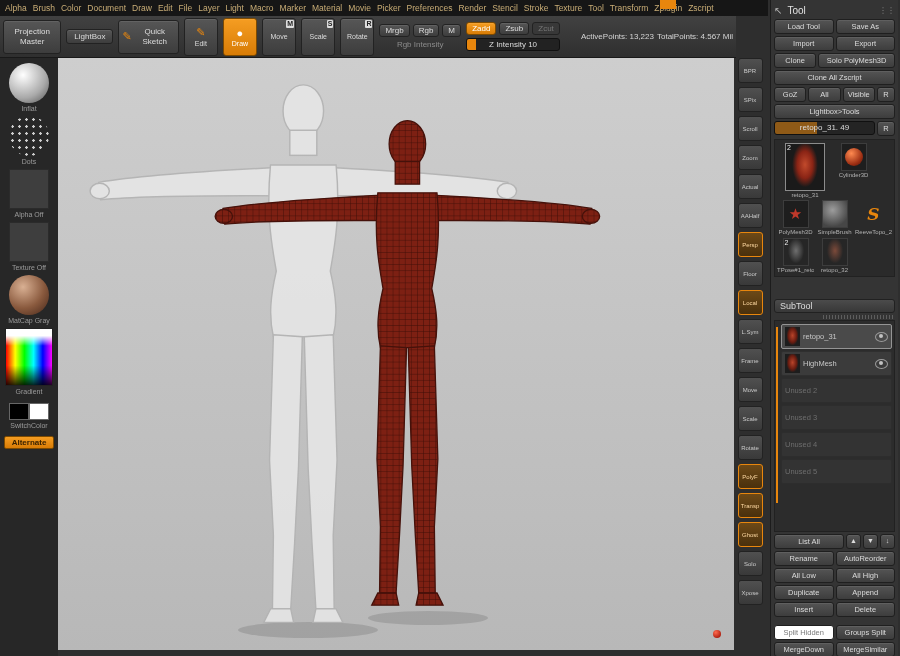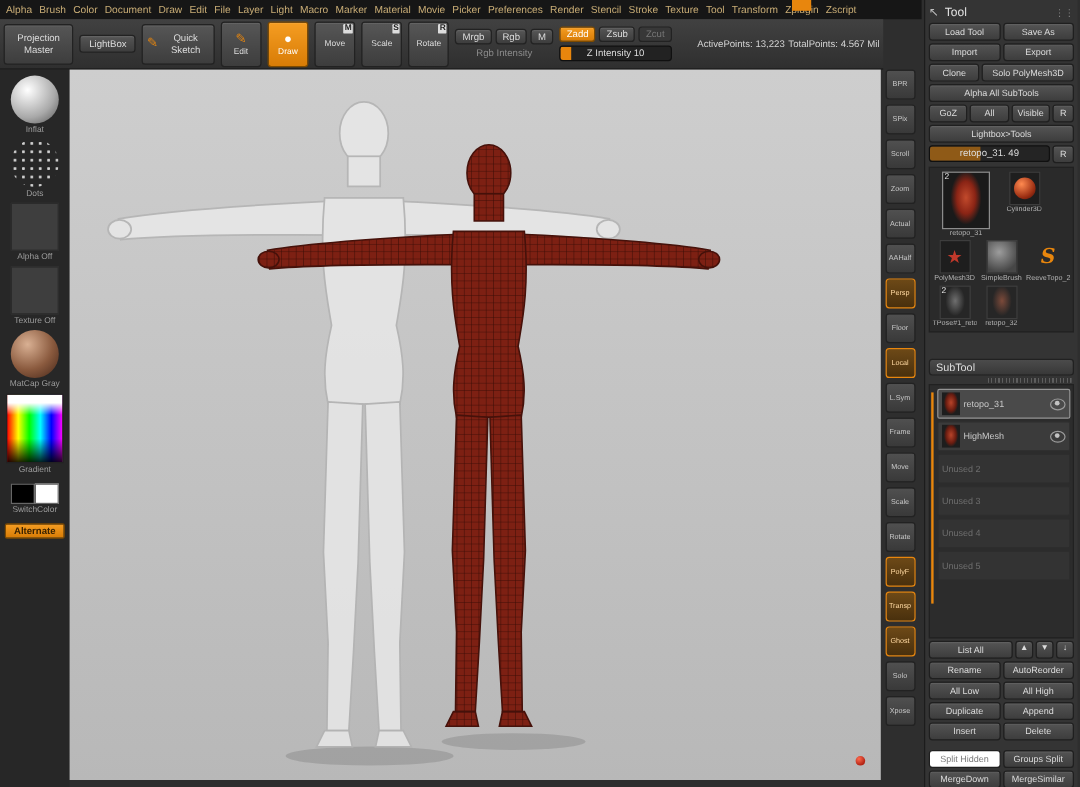--- a/index.html
+++ b/index.html
@@ -368,21 +368,21 @@
     <div class="pbtn">Import</div>
         <div class="pbtn">Export</div>
       </div>
     <div class="btn-row">
 
     <div class="pbtn">Clone</div>
         <div class="pbtn wide">Solo PolyMesh3D</div>
       </div>
     <div class="btn-row">
 
-    <div class="pbtn">Alpha All SubTools</div>
+    <div class="pbtn">Clone All Zscript</div>
       </div>
     <div class="btn-row">
 
     <div class="pbtn">GoZ</div>
         <div class="pbtn">All</div>
         <div class="pbtn">Visible</div>
         <div class="pbtn narrow">R</div>
       </div>
     <div class="btn-row">
 

